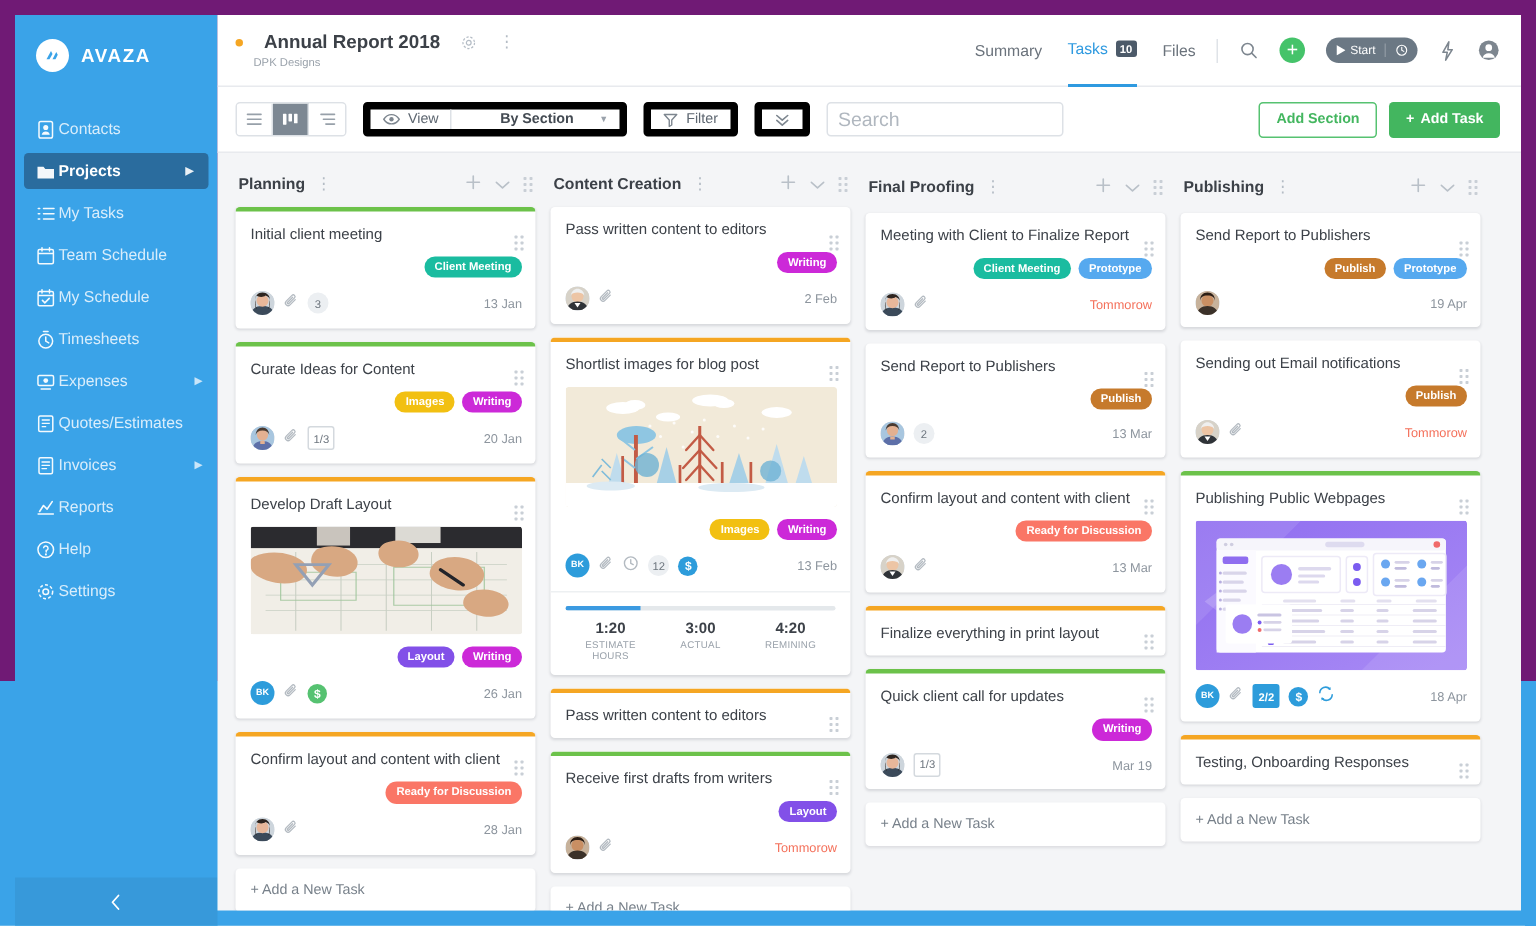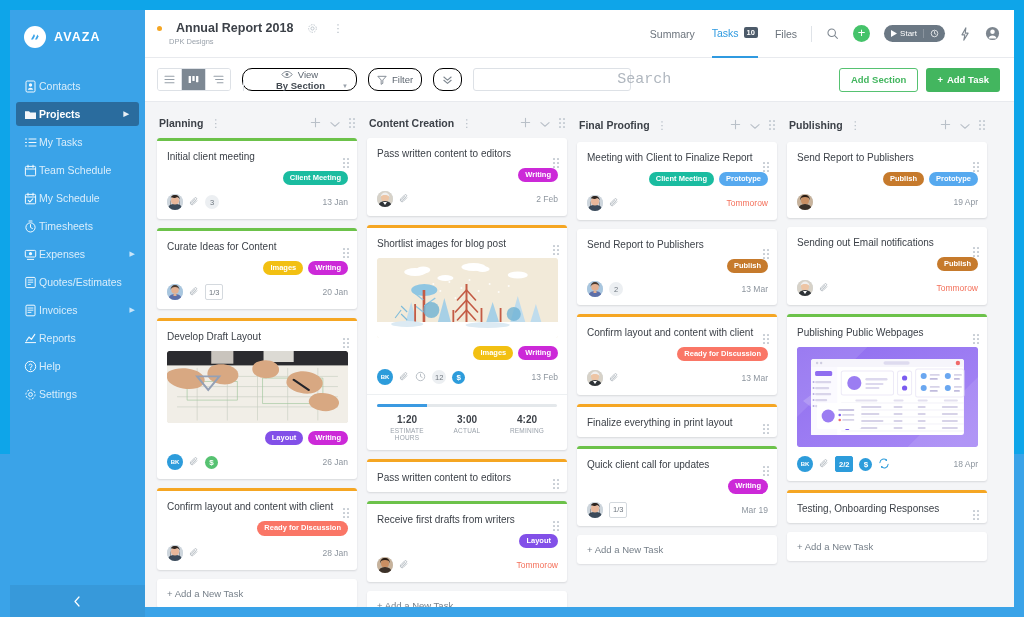--- a/index.html
+++ b/index.html
@@ -5,21 +5,21 @@
   * { box-sizing: border-box; margin: 0; padding: 0; }
   html, body {
     width: 1024px; height: 617px;
     font-family: "Liberation Sans", sans-serif;
     background: #3aa3e8;
     overflow: hidden;
   }
   .app {
     position: absolute; left: 0; top: 0;
     width: 1024px; height: 454px;
-    background: #0ea5e9;
+    background: #701a75;
   }
   
   .sidebar {
     position: absolute; left: 10px; top: 10px;
     width: 135px; height: 607px;
     background: #3aa3e8;
     display: flex; flex-direction: column;
   }
   .brand {
     display: flex; align-items: center; gap: 8px;
@@ -110,37 +110,37 @@
   .seg { display: flex; border: 1px solid #dde1e6; border-radius: 3px; overflow: hidden; height: 23px; }
   .seg-btn {
     width: 24px; display: flex; align-items: center; justify-content: center;
     background: #fff; cursor: pointer; color: #97a0a9;
     border-right: 1px solid #dde1e6;
   }
   .seg-btn:last-child { border-right: none; }
   .seg-btn.active { background: #7d8893; color: #fff; }
   .tb-group {
     display: flex; align-items: center; height: 23px;
-    border: 1px solid #000000; border-radius: 10px; background: #fff; flex-direction: column;
+    border: 5px solid #000000; border-radius: 3px; background: #fff;
   }
   .tb-cell {
     display: flex; align-items: center; gap: 5px; padding: 0 8px; height: 100%;
     font-size: 9.5px; color: #5d6670; cursor: pointer; white-space: nowrap;
   }
   .tb-cell + .tb-cell { border-left: 1px solid #dde1e6; }
   .tb-cell.strong { font-weight: bold; color: #434a52; padding-left: 32px; }
   .caret { font-size: 6px; color: #9aa2ab; margin-left: 12px; }
   .search-box {
     display: flex; align-items: center; height: 23px; width: 158px;
     border: 1px solid #dde1e6; border-radius: 3px; background: #fff;
     padding: 0 7px; gap: 5px;
   }
   .search-box input {
-    border: none; outline: none; flex: 1; font-size: 15px; color: #5d6670;
-    font-family: Liberation Mono, monospace; background: transparent; text-align: right;
+    border: none; outline: none; flex: 1; font-size: 13px; color: #5d6670;
+    font-family: Liberation Sans, sans-serif; background: transparent;
   }
   .search-box input::placeholder { color: #b0b7bf; }
   .toolbar-right { margin-left: auto; display: flex; align-items: flex-end; gap: 8px; }
   .btn-outline {
     height: 24px; padding: 0 11px; border: 1px solid #56c271; border-radius: 3px;
     background: #fff; color: #43b65f; font-size: 9.5px; font-weight: bold;
     display: flex; align-items: center; cursor: pointer;
   }
   .btn-solid {
     height: 24px; padding: 0 11px; border-radius: 3px; background: #43b65f;

